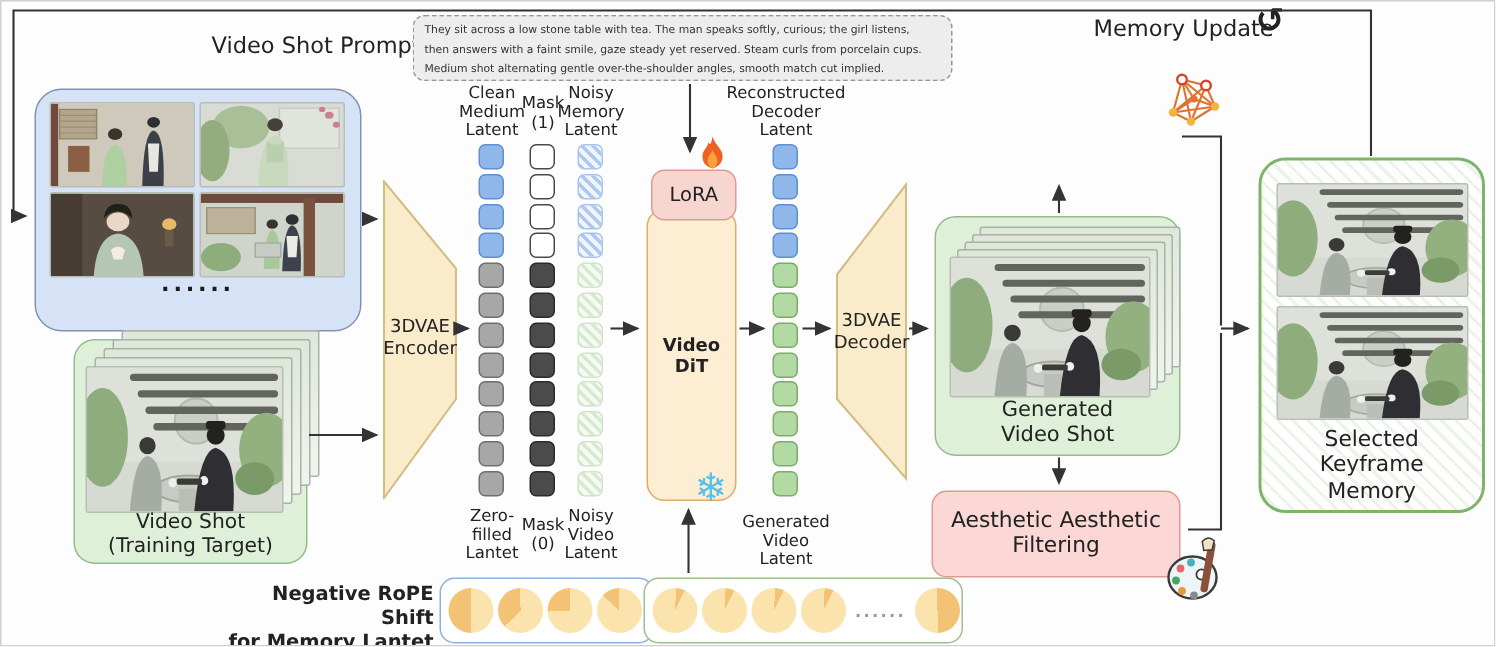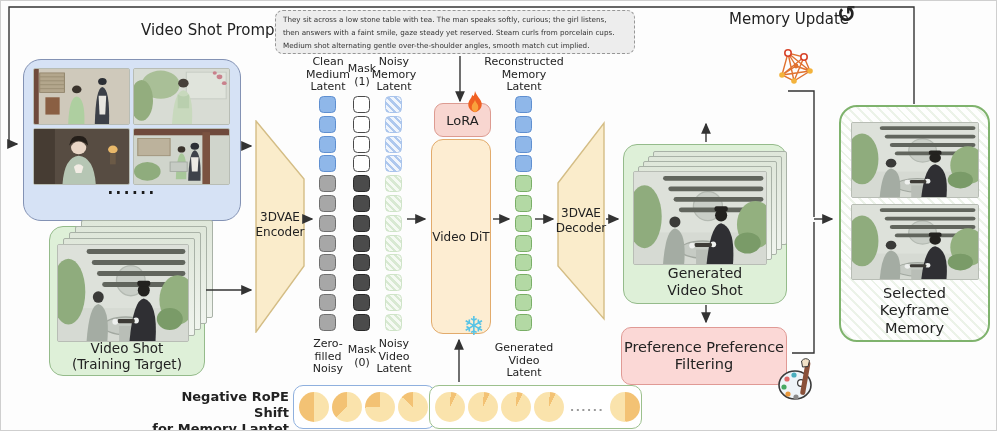--- a/index.html
+++ b/index.html
@@ -7,21 +7,21 @@
         box-sizing:border-box;overflow:hidden;font-family:"DejaVu Sans",sans-serif;color:#222;}
   .abs{position:absolute;box-sizing:border-box;}
   .prel{white-space:pre-line;}
   .ctr{display:flex;align-items:center;justify-content:center;text-align:center;}
   .lbl{font-weight:500;}
 
   
   .membank{background:#d6e2f5;border:1.6px solid #8392b4;border-radius:18px;}
   .greenbox{background:#def0d8;border:1.6px solid #95bb8b;border-radius:14px;}
   .pinkbox{background:#fbd8d6;border:1.6px solid #e09a95;border-radius:10px;font-size:14.5px;line-height:17px;}
-  .ditbox{background:#fdedd2;border:1.6px solid #e2ab6c;border-radius:12px;}
+  .ditbox{background:#fdedd2;border:1.6px solid #e2ab6c;border-radius:12px;font-weight:bold;}
   .lorabox{background:#f8d6d0;border:1.6px solid #dd9b91;border-radius:9px;font-size:13px;}
   .selbox{background:repeating-linear-gradient(45deg,rgba(141,184,121,.16) 0 2px,rgba(255,255,255,0) 2px 7px),#fefefe;
           border:2px solid #7fb36d;border-radius:18px;}
   .promptbox{background:#ededed;border:1.5px dashed #979797;border-radius:8px;
              font-size:7.2px;line-height:13.2px;color:#333;padding:2px 7px;overflow:hidden;}
 
   
   .latent-col{position:absolute;top:95px;display:flex;flex-direction:column;gap:2.8px;}
   .sq{width:17px;height:17px;border-radius:4.5px;box-sizing:border-box;border:1.5px solid transparent;}
   .sq-blue{background:#8fb7e9;border-color:#5f8fd0;}
@@ -217,39 +217,39 @@
 
   <div class="lat-label" style="left:300px;top:55px;width:54px;">Clean
 Medium
 Latent</div>
   <div class="lat-label" style="left:341px;top:62px;width:40px;">Mask
 (1)</div>
   <div class="lat-label" style="left:367px;top:55px;width:52px;">Noisy
 Memory
 Latent</div>
   <div class="lat-label" style="left:477px;top:55px;width:92px;">Reconstructed
-Memory
+Decoder
 Latent</div>
 
   <div class="lat-label" style="left:300px;top:337px;width:54px;">Zero-
 filled
-Noisy</div>
+Lantet</div>
   <div class="lat-label" style="left:341px;top:343px;width:40px;">Mask
 (0)</div>
   <div class="lat-label" style="left:367px;top:337px;width:52px;">Noisy
 Video
 Latent</div>
   <div class="lat-label" style="left:487px;top:341px;width:72px;">Generated
 Video
 Latent</div>
 
   <div class="abs ditbox ctr" style="left:430px;top:138px;width:60px;height:195px;font-size:12px;">
     <span>Video DiT</span>
   </div>
-  <div class="abs lorabox ctr" style="left:433px;top:102px;width:57px;height:34px;">
+  <div class="abs lorabox ctr" style="left:433px;top:112px;width:57px;height:34px;">
     <span>LoRA</span>
   </div>
   <svg class="abs" style="left:461px;top:89px;" width="26" height="28" viewBox="0 0 24 28">
     <path d="M12 1 C13.5 6 17.5 8.5 18.5 12.5 C19.5 17 17 21 12 22.3 C7 21 4.5 17 5.5 12.5 C6.3 9.5 8.8 8.2 9.2 4.8 C10.2 6.8 11.2 6.5 12 1 Z" fill="#f06022"></path>
     <path d="M12 10 C13 13 15.3 14 15.3 17 C15.3 19.8 13.7 21.6 12 22.1 C10.3 21.6 8.7 19.8 8.7 17 C8.7 14 11 13 12 10 Z" fill="#f9a23c"></path>
   </svg>
   <div class="abs icon-glyph" style="left:462px;top:312px;font-size:26px;color:#56c3e6;font-family:'DejaVu Sans',sans-serif;">❄</div>
 
   <svg class="abs" style="left:556px;top:118px;" width="48" height="202">
     <polygon points="1,64 47,4 47,200 1,147" fill="#faeccb" stroke="#d4bd85" stroke-width="1.4"></polygon>
@@ -297,21 +297,21 @@
       <path d="M8 28 L30 10 M14 6 L36 24 M14 6 L20 34 M8 28 L36 24 M30 10 L20 34 M8 28 L22 19 M22 19 L36 24 M22 19 L14 6"></path>
     </g>
     <circle cx="14" cy="6" r="3.2" fill="#fff" stroke="#d8442a" stroke-width="1.6"></circle>
     <circle cx="30" cy="10" r="3.2" fill="#fff" stroke="#d8442a" stroke-width="1.6"></circle>
     <circle cx="8" cy="28" r="2.8" fill="#f3b33c"></circle>
     <circle cx="36" cy="24" r="2.8" fill="#f3b33c"></circle>
     <circle cx="20" cy="34" r="2.8" fill="#f3b33c"></circle>
     <circle cx="22" cy="19" r="2.4" fill="#e0712f"></circle>
   </svg>
 
-  <div class="abs pinkbox ctr prel lbl" style="left:620px;top:326px;width:166px;height:58px;">Preference Preference
+  <div class="abs pinkbox ctr prel lbl" style="left:620px;top:326px;width:166px;height:58px;">Aesthetic Aesthetic
 Filtering</div>
   <svg class="abs" style="left:776px;top:356px;" width="44" height="48" viewBox="0 0 44 48">
     <ellipse cx="18" cy="28" rx="16" ry="14" fill="#eef4f8" stroke="#3a3a3a" stroke-width="1.6"></ellipse>
     <circle cx="24" cy="26" r="3.4" fill="#fff" stroke="#3a3a3a" stroke-width="1.2"></circle>
     <circle cx="10" cy="22" r="2.6" fill="#e06a6a"></circle>
     <circle cx="17" cy="18" r="2.6" fill="#4aaebe"></circle>
     <circle cx="7" cy="30" r="2.6" fill="#46a862"></circle>
     <circle cx="11" cy="37" r="2.6" fill="#e8983c"></circle>
     <circle cx="19" cy="40" r="2.6" fill="#8a8a8a"></circle>
     <rect x="26" y="4" width="5" height="34" rx="2.4" fill="#8a513a" transform="rotate(10 28 20)"></rect>

